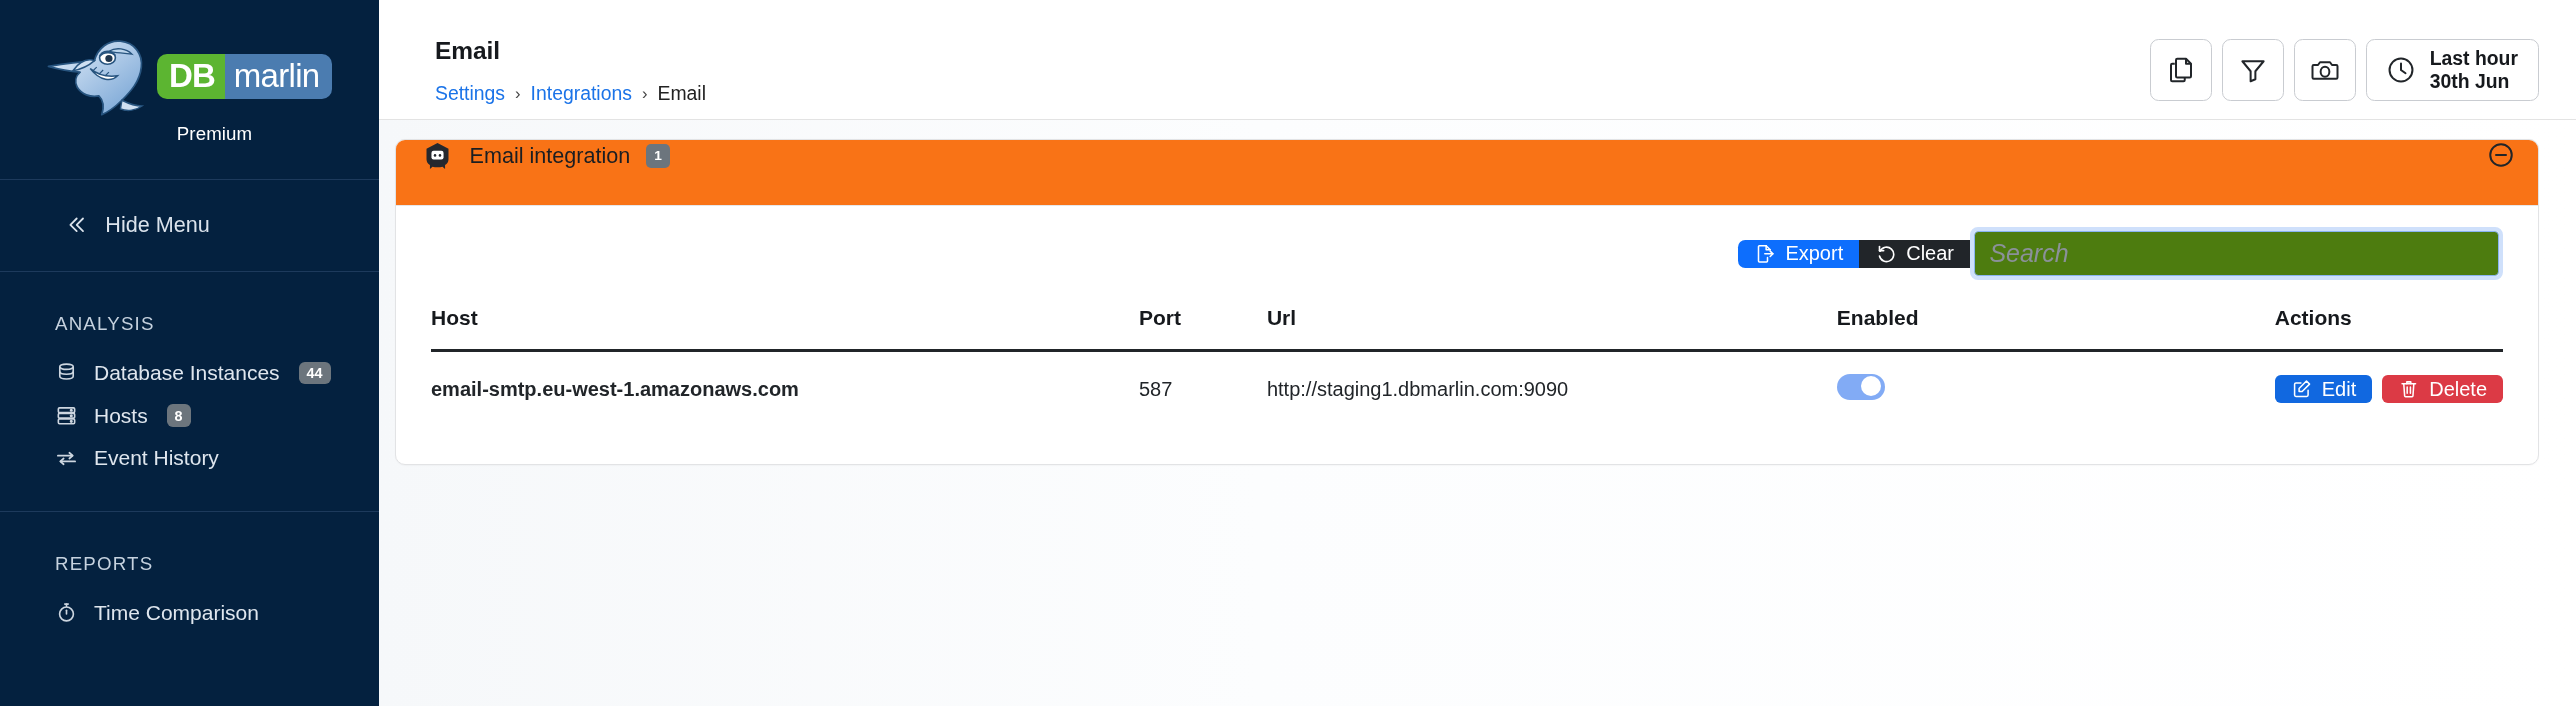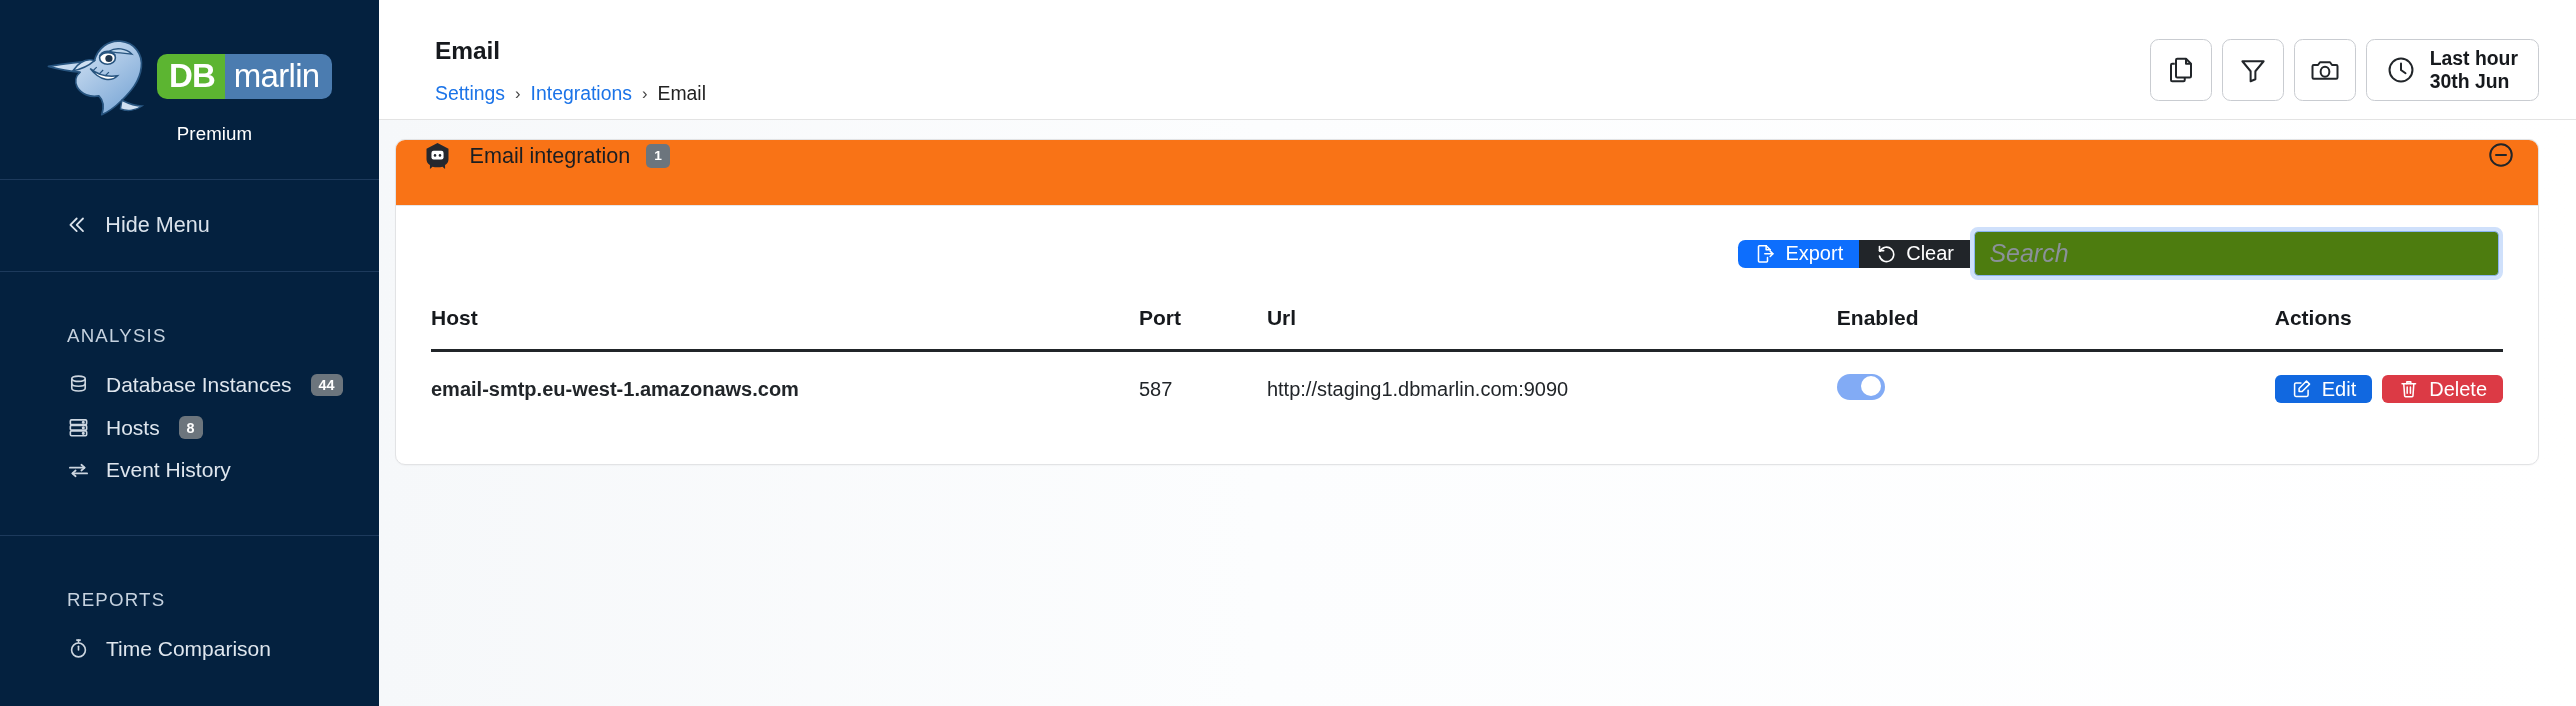--- a/index.html
+++ b/index.html
@@ -87,21 +87,21 @@
     display: flex;
     align-items: center;
     padding-left: 65px;
     gap: 18.7px;
     color: #dbe3ec;
     font-size: 21.6px;
     cursor: pointer;
   }
   .chev-dbl { width: 21.6px; height: 21.6px; flex: 0 0 21.6px; }
 
-  .nav-section { padding: 17px; }
+  .nav-section { padding: 5px; }
   .section-title {
     font-size: 18.7px;
     letter-spacing: 1.2px;
     color: #c6d2df;
     padding: 37px 0 16px 50px;
   }
   .nav-item {
     display: flex;
     align-items: center;
     gap: 16px;

